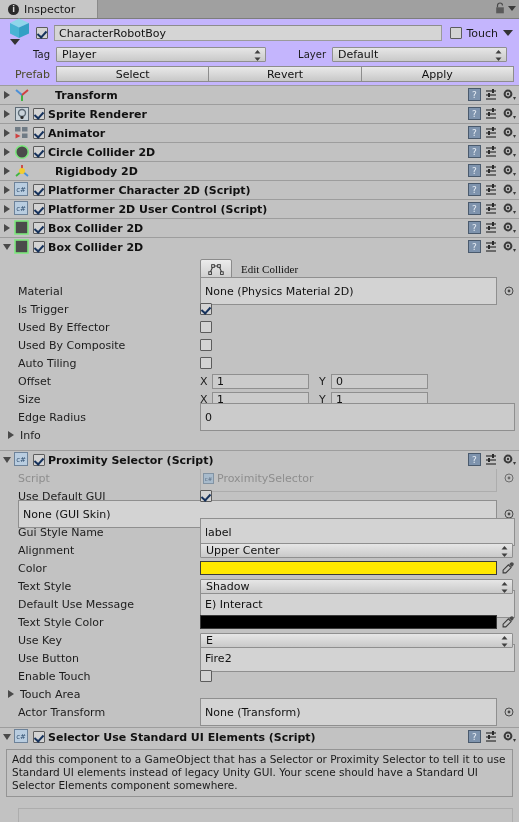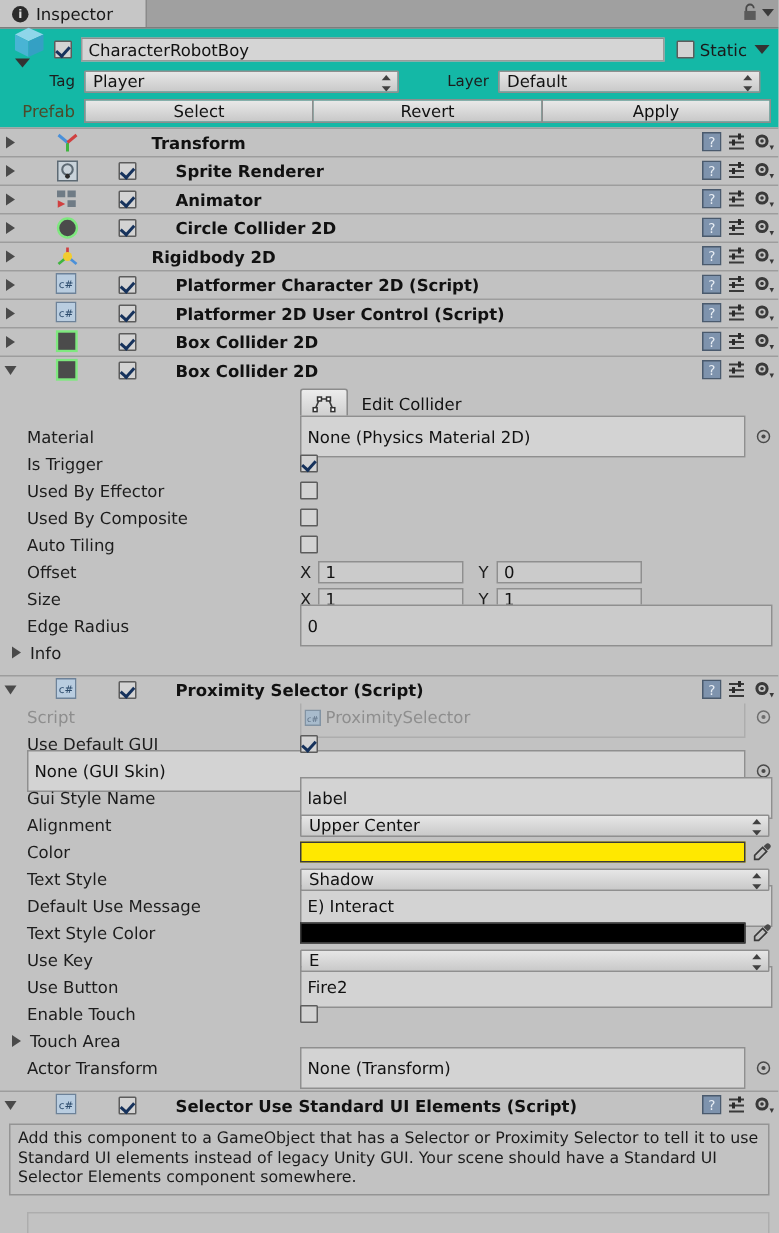--- a/index.html
+++ b/index.html
@@ -23,21 +23,21 @@
   .info-dot{
     width:11px;height:11px;border-radius:50%;background:#2b2b2b;color:#dcdcdc;
     font-size:8px;line-height:11px;text-align:center;font-weight:bold;
     display:inline-block;
   }
   .lock-icon{position:absolute;right:14px;top:2px;width:10px;height:12px;}
   .tab-caret{position:absolute;right:3px;top:6px;width:0;height:0;
     border-left:4px solid transparent;border-right:4px solid transparent;border-top:5px solid #3b3b3b;}
 
   
-  .hdr{padding:4px 6px 2px 6px;background:#14b8a6;}
+  .hdr{padding:4px 6px 2px 6px;background:#c4b5fd;}
   .hdr-row1{display:flex;align-items:center;height:20px;}
   .cube-wrap{width:30px;height:32px;position:relative;flex:0 0 30px;}
   .cube-caret{position:absolute;left:4px;top:22px;width:0;height:0;
     border-left:5px solid transparent;border-right:5px solid transparent;border-top:6px solid #333;}
   .cbox{
     width:12px;height:12px;background:#d3d3d3;border:1px solid #5c5c5c;border-radius:1px;
     position:relative;flex:0 0 12px;box-sizing:border-box;
   }
   .cbox.checked::after{
     content:"";position:absolute;left:2px;top:1px;width:4px;height:7px;
@@ -68,21 +68,21 @@
   .btnrow{flex:1;display:flex;height:16px;}
   .pbtn{
     flex:1;background:linear-gradient(#e9e9e9,#c8c8c8);border:1px solid #8d8d8d;
     margin-right:-1px;display:flex;align-items:center;justify-content:center;
     font-size:11px;color:#111;box-sizing:border-box;
   }
 
   
   .comp{
     height:19px;background:#c2c2c2;border-top:1px solid #9d9d9d;
-    display:flex;align-items:center;position:relative;box-sizing:border-box;gap:23px;
+    display:flex;align-items:center;position:relative;box-sizing:border-box;
   }
   .comp.first{border-top:1px solid #9d9d9d;}
   .foldout{
     width:14px;flex:0 0 14px;display:flex;align-items:center;justify-content:center;
   }
   .tri-right{width:0;height:0;border-top:4px solid transparent;border-bottom:4px solid transparent;border-left:6px solid #4a4a4a;}
   .tri-down{width:0;height:0;border-left:4px solid transparent;border-right:4px solid transparent;border-top:6px solid #4a4a4a;}
   .cicon{width:16px;height:16px;flex:0 0 16px;margin-right:3px;position:relative;}
   .comp .cbox{margin-right:3px;}
   .cname{font-size:11px;font-weight:bold;color:#111;white-space:nowrap;}
@@ -112,21 +112,21 @@
 
   .subfold{height:18px;display:flex;align-items:center;padding-left:4px;}
   .subfold .lbl{font-size:11px;margin-left:2px;color:#1d1d1d;}
 
   .editbtn{
     width:32px;height:20px;background:linear-gradient(#ececec,#cecece);
     border:1px solid #8b8b8b;border-radius:2px;display:flex;align-items:center;justify-content:center;
     box-sizing:border-box;
   }
   .editrow{height:26px;display:flex;align-items:center;padding-left:200px;}
-  .editlabel{margin-left:9px;font-size:11px;color:#111;}
+  .editlabel{margin-left:9px;font-size:11px;color:#111;font-family:Liberation Serif, serif;}
   .spacer{height:6px;}
 
   .helpbox{
     margin:3px 6px 16px 6px;background:#c2c2c2;border:1px solid #949494;
     padding:3px 5px 4px 5px;font-size:10.5px;line-height:13px;color:#1b1b1b;box-sizing:border-box;
   }
 </style>
 </head>
 <body>
 
@@ -151,21 +151,21 @@
           <polygon points="4,6 13,1.5 23,6 13,10.5" fill="#8fd6ea"></polygon>
           <polygon points="4,6 13,10.5 13,21 4,16.5" fill="#49b4d4"></polygon>
           <polygon points="23,6 13,10.5 13,21 23,16.5" fill="#34a0c4"></polygon>
         </svg>
         <div class="cube-caret"></div>
       </div>
       <div class="cbox checked"></div>
       <div class="namefield">CharacterRobotBoy</div>
       <div class="static-wrap">
         <div class="cbox"></div>
-        <span class="static-lbl">Static</span>
+        <span class="static-lbl">Touch</span>
         <div class="static-caret"></div>
       </div>
     </div>
 
     <div class="hdr-row2">
       <div class="lbl-right">Tag</div>
       <div class="dropdown" style="flex:0 0 210px;">
         <span>Player</span>
         <svg class="updown" viewBox="0 0 7 11">
           <polygon points="3.5,0 6.5,3.5 0.5,3.5" fill="#404040"></polygon>

